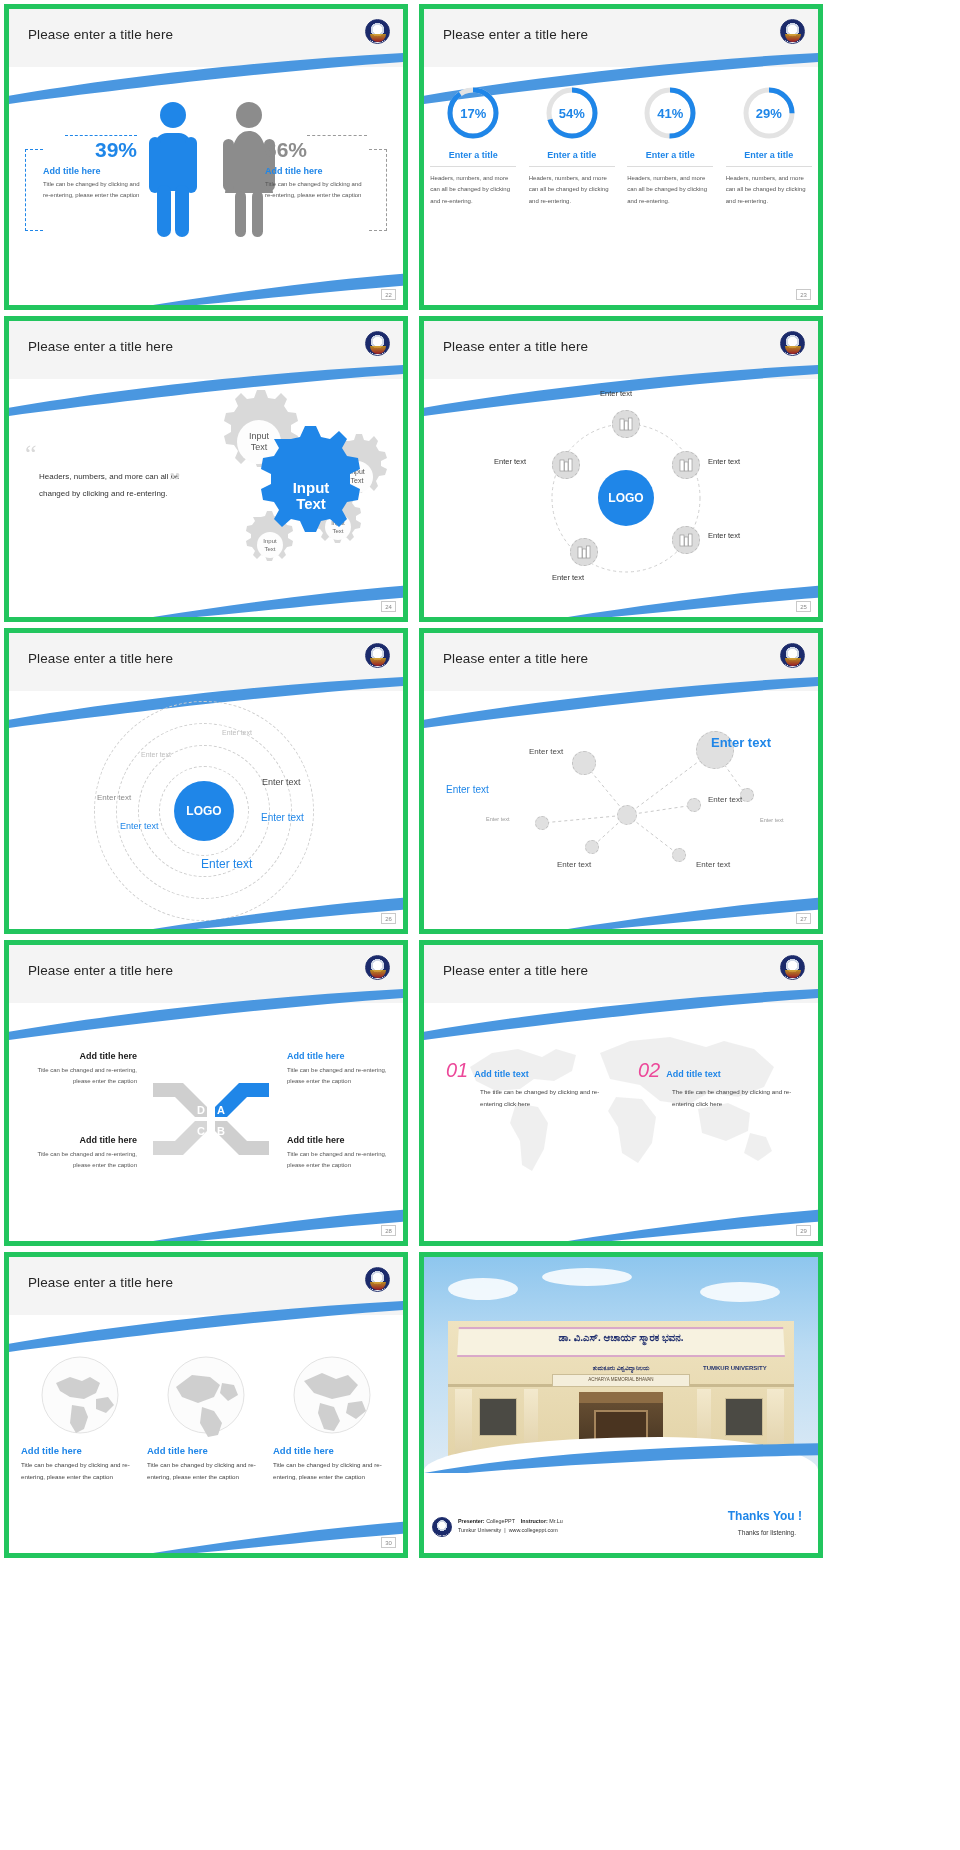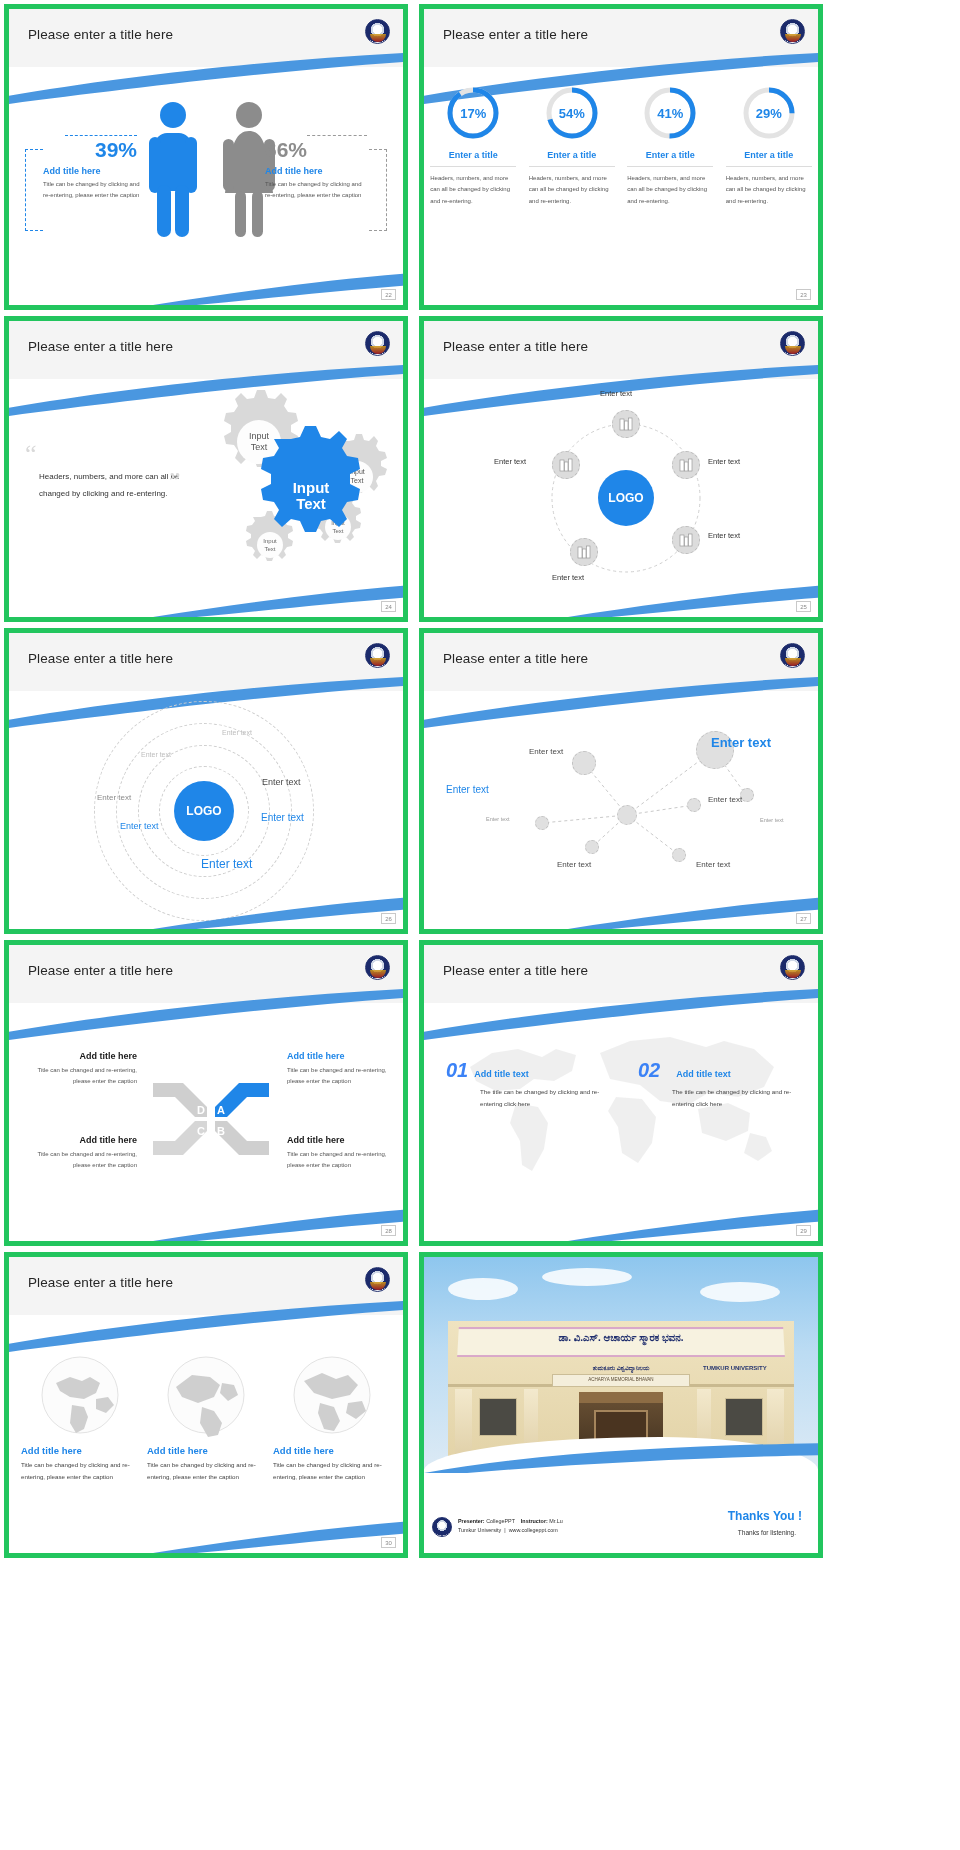--- a/index.html
+++ b/index.html
@@ -138,21 +138,21 @@
   .net-node { position:absolute; border-radius:50%; background:#e0e0e0; border:1px dashed #c2c2c2; }
   .net-lbl { position:absolute; white-space:nowrap; }
 
   
   .x-col { position:absolute; width:118px; }
   .x-title { font-size:9px; font-weight:bold; color:#1a1a1a; }
   .x-title.blue { color:#1f86e8; }
   .x-desc { font-size:6px; color:#555; line-height:1.85; margin-top:4px; }
 
   
-  .wm-num { font-size:20px; font-weight:bold; font-style:italic; color:#3b82f6; }
+  .wm-num { font-size:20px; font-weight:normal; font-style:italic; color:#ec4899; }
   .wm-title { font-size:9px; font-weight:bold; color:#1f86e8; }
   .wm-desc { font-size:6.2px; color:#444; line-height:1.9; }
 
   
   .globe-col { width:118px; text-align:left; }
   .globe-title { font-size:9.5px; font-weight:bold; color:#1f86e8; margin-top:8px; }
   .globe-desc { font-size:6.2px; color:#444; line-height:1.95; margin-top:3px; }
 
   
   .photo { position:absolute; left:0; top:0; width:100%; height:212px; overflow:hidden; }
@@ -600,21 +600,21 @@
         </g>
       </svg>
       <div style="position:absolute;left:22px;top:52px;width:170px">
         <div style="display:flex;align-items:flex-end;gap:6px">
           <span class="wm-num">01</span>
           <span class="wm-title" style="padding-bottom:3px">Add title text</span>
         </div>
         <div class="wm-desc" style="margin-left:34px;margin-top:4px">The title can be changed by clicking and re-entering click here</div>
       </div>
       <div style="position:absolute;left:214px;top:52px;width:170px">
-        <div style="display:flex;align-items:flex-end;gap:16px">
+        <div style="display:flex;align-items:flex-end;gap:6px">
           <span class="wm-num">02</span>
           <span class="wm-title" style="padding-bottom:3px">Add title text</span>
         </div>
         <div class="wm-desc" style="margin-left:34px;margin-top:4px">The title can be changed by clicking and re-entering click here</div>
       </div>
     </div>
     <div class="swoosh-b">
       <svg width="260" height="40">
           <path d="M0,36 C90,22 180,10 260,4 L260,16 C180,22 90,32 0,40 Z" fill="#4a97e0"></path>
         </svg>

